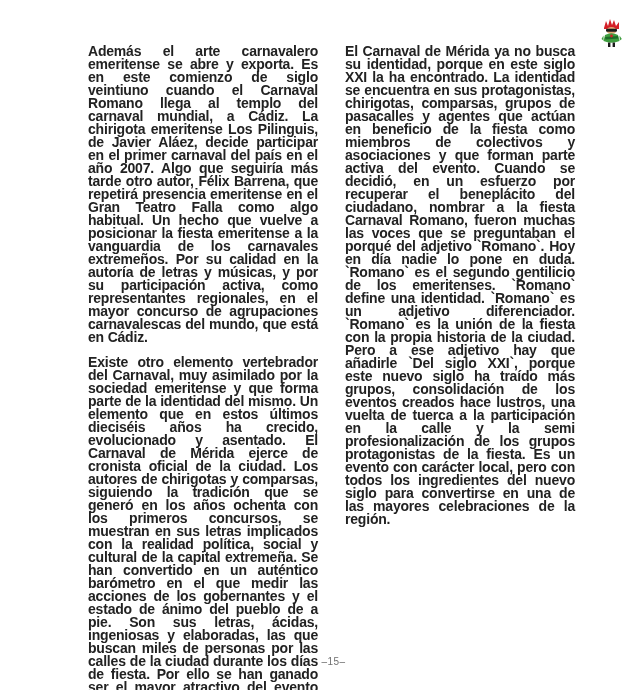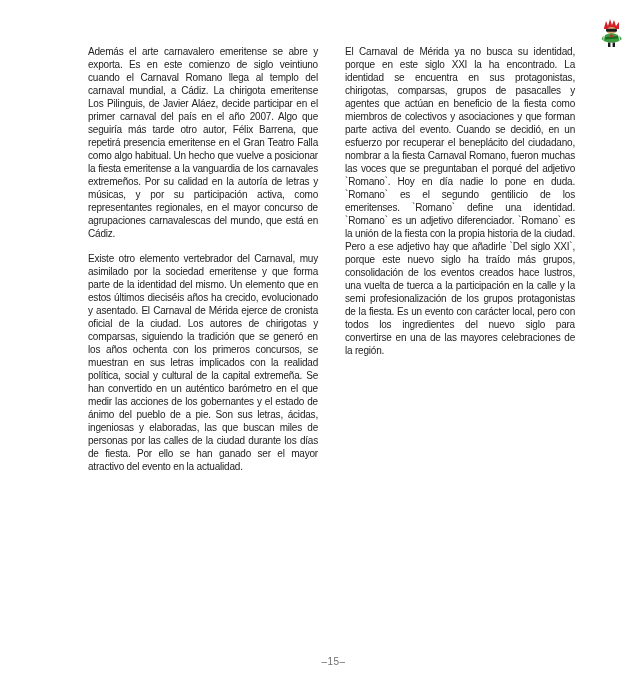--- a/index.html
+++ b/index.html
@@ -28,26 +28,26 @@
     top: 45px;
     width: 487px;
     display: flex;
     gap: 27px;
   }
   .col {
     width: 230px;
   }
   .col p {
     margin: 0 0 12px 0;
-    font-size: 10px;
+    font-size: 14px;
     line-height: 13px;
     letter-spacing: -0.2px;
     color: #222222;
     text-align: justify;
-    font-weight: 400;
+    font-weight: 700;
   }
   .pageno {
     position: absolute;
     top: 656px;
     left: 0;
     width: 100%;
     text-align: center;
     text-indent: 26px;
     font-size: 10px;
     letter-spacing: 0.5px;

